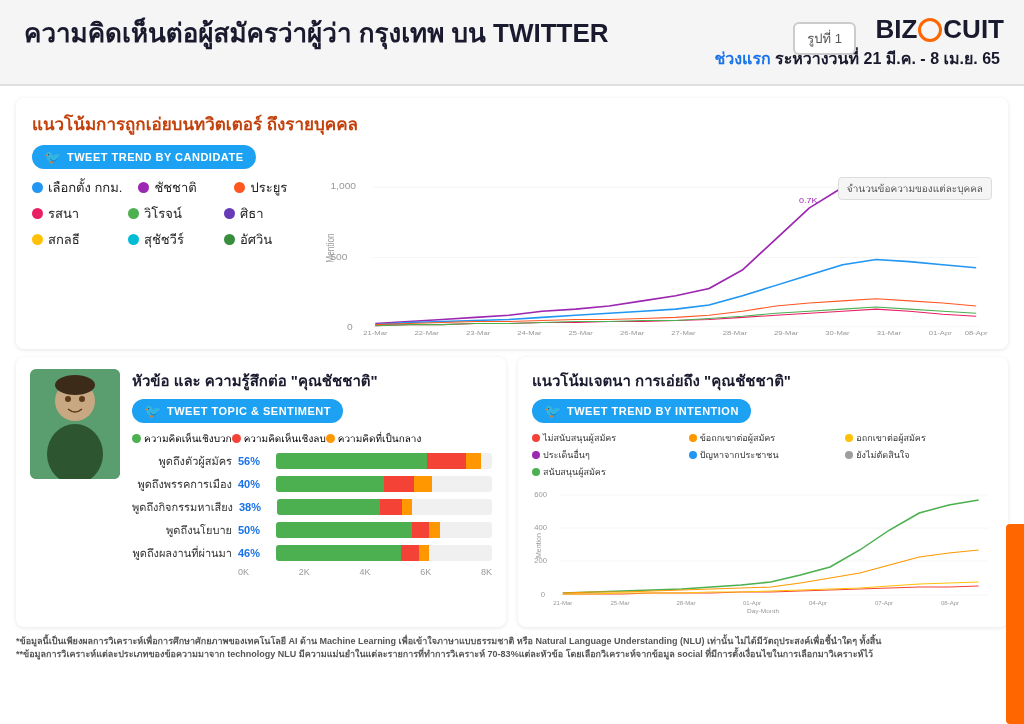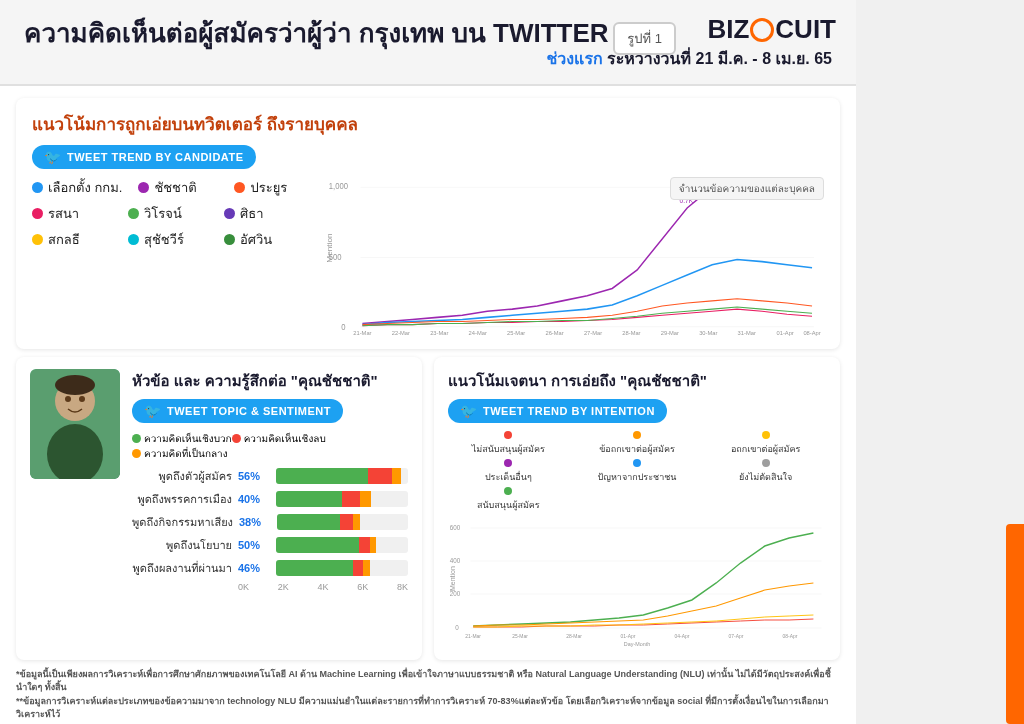--- a/index.html
+++ b/index.html
@@ -4,21 +4,21 @@
   <style>
     * { box-sizing: border-box; margin: 0; padding: 0; }
     body {
       font-family: 'Segoe UI', Tahoma, Geneva, Verdana, sans-serif;
       background: #f0f0f0;
       width: 1024px;
       min-height: 724px;
       overflow: hidden;
     }
     .page {
-      width: 856px;
+      width: 1024px;
       min-height: 724px;
       background: white;
       position: relative;
     }
     
     .header {
       background: #f5f5f5;
       padding: 18px 24px 14px 24px;
       border-bottom: 2px solid #e0e0e0;
       position: relative;
@@ -35,21 +35,21 @@
       color: #1a1a2e;
       line-height: 1.3;
       text-align: right;
     }
     .header-title-sub .highlight-bold {
       color: #1a73e8;
       font-weight: 900;
     }
     .header-badge {
       position: absolute;
-      right: 180px;
+      right: 168px;
       top: 22px;
       background: white;
       border: 2px solid #ccc;
       border-radius: 6px;
       padding: 4px 12px;
       font-size: 13px;
       color: #555;
     }
     .bizcuit-logo {
       position: absolute;
@@ -259,21 +259,20 @@
       grid-template-columns: 1fr 1fr 1fr;
       gap: 3px 8px;
       font-size: 9px;
       color: #333;
       margin-bottom: 6px;
     }
     .int-item {
       display: flex;
       align-items: center;
       gap: 3px;
-      flex-direction: column;
     }
     .int-dot {
       width: 8px;
       height: 8px;
       border-radius: 50%;
       flex-shrink: 0;
     }
     .chart-area2 {
       height: 130px;
       width: 100%;

